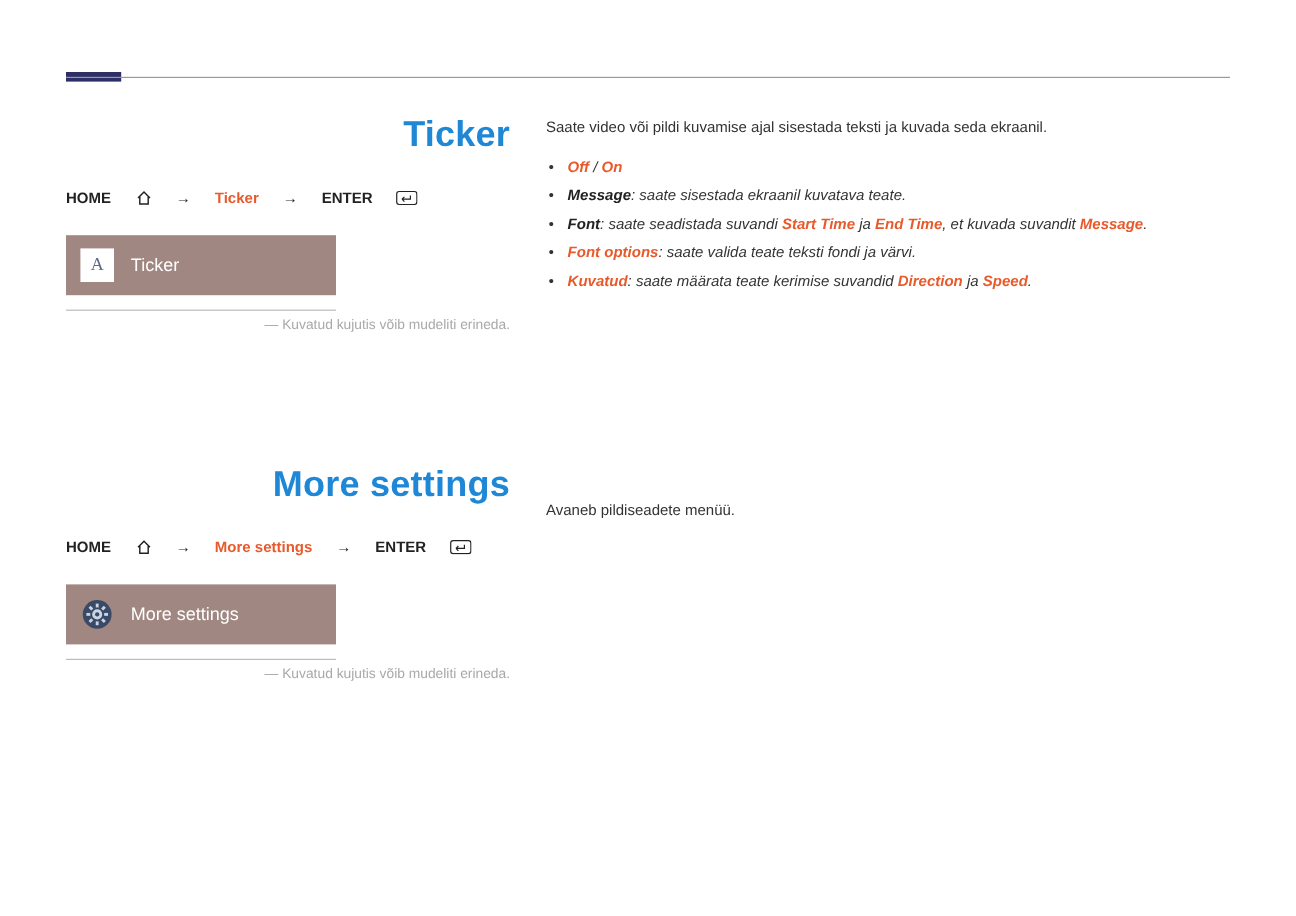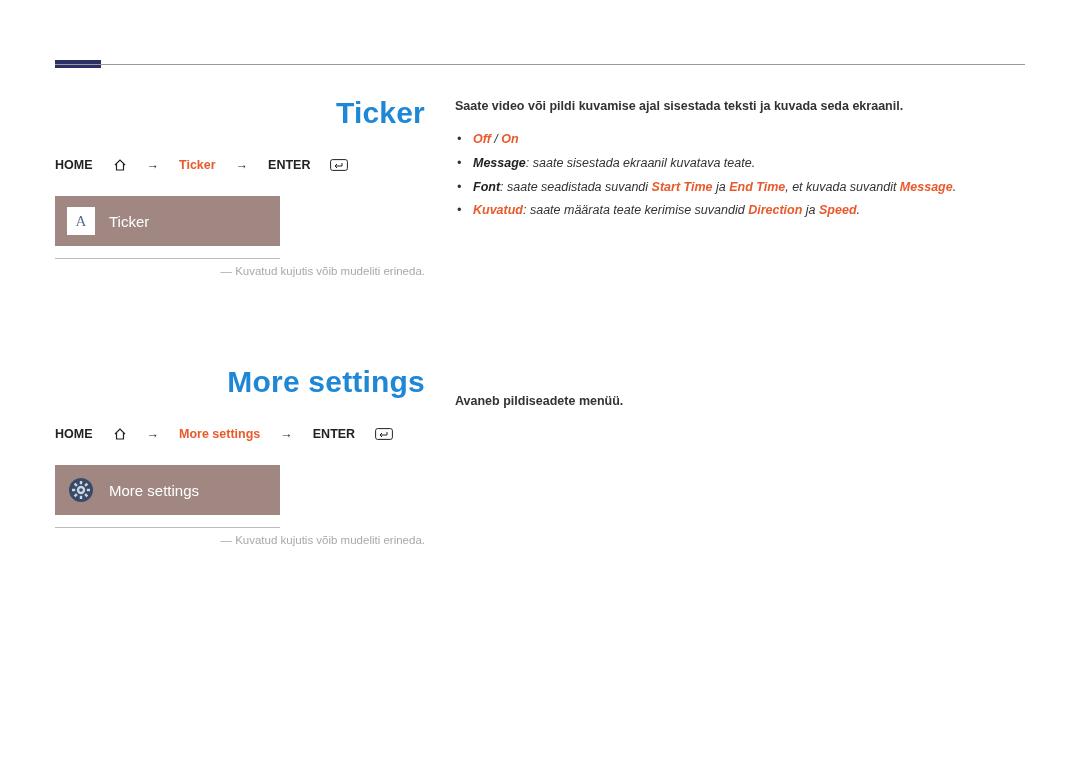--- a/index.html
+++ b/index.html
@@ -106,21 +106,20 @@
     font-size: 11.5px;
     color: #a9a9a9;
     margin-top: 2px;
   }
   .note::before { content: "― "; color: #a9a9a9; }
   .intro {
     font-size: 12.5px;
     color: #333;
     margin-bottom: 12px;
     line-height: 1.6;
-    font-weight: bold;
   }
   ul.bullets {
     list-style: none;
     padding-left: 18px;
     font-style: italic;
   }
   ul.bullets li {
     position: relative;
     font-size: 12.5px;
     line-height: 1.9;
@@ -129,21 +128,21 @@
   ul.bullets li::before {
     content: "•";
     position: absolute;
     left: -16px;
     color: #333;
   }
   .hl { color: #e85a2b; font-weight: 700; }
   .bold { font-weight: 700; color: #222; }
 
   .section2 {
-    margin-top: 88px;
+    margin-top: 110px;
   }
   .right-section2 {
     margin-top: 168px;
   }
 </style>
 </head>
 <body>
 
 <div class="accent-bar"></div>
 <div class="topbar"></div>
@@ -237,20 +236,23 @@
       <li>
         <span class="hl">Off</span><span> / </span><span class="hl">On</span>
       </li>
       <li>
         <span class="bold">Message</span><span>: saate sisestada ekraanil kuvatava teate.</span>
       </li>
       <li>
         <span class="bold">Font</span><span>: saate seadistada suvandi </span><span class="hl">Start Time</span><span> ja </span><span class="hl">End Time</span><span>, et kuvada suvandit </span><span class="hl">Message</span><span>.</span>
       </li>
       <li>
+        <span class="hl">Font options</span><span>: saate valida teate teksti fondi ja värvi.</span>
+      </li>
+      <li>
         <span class="hl">Kuvatud</span><span>: saate määrata teate kerimise suvandid </span><span class="hl">Direction</span><span> ja </span><span class="hl">Speed</span><span>.</span>
       </li>
     </ul>
 
     <div class="right-section2">
       <div class="intro">Avaneb pildiseadete menüü.</div>
     </div>
   </div>
 </div>
 

